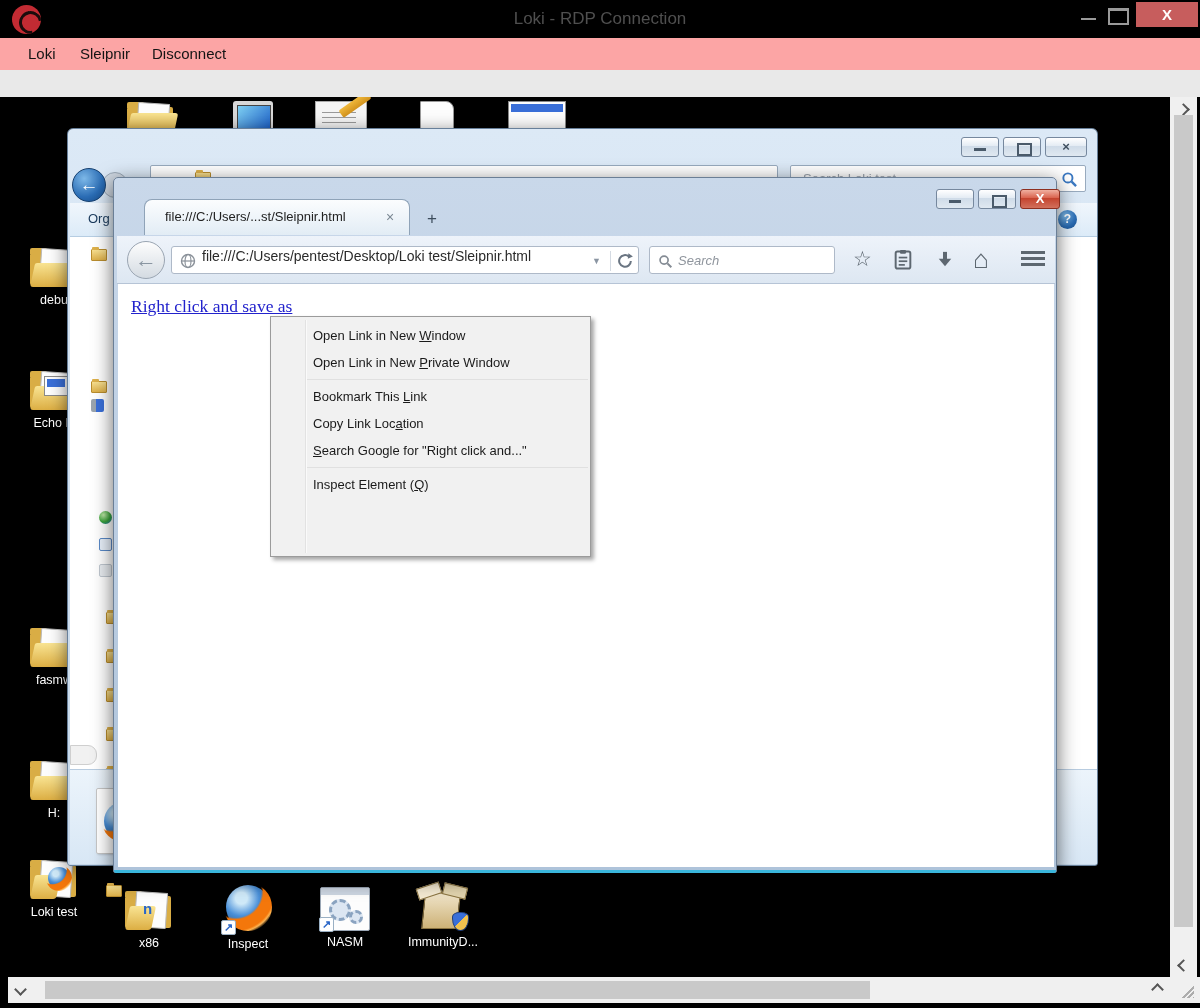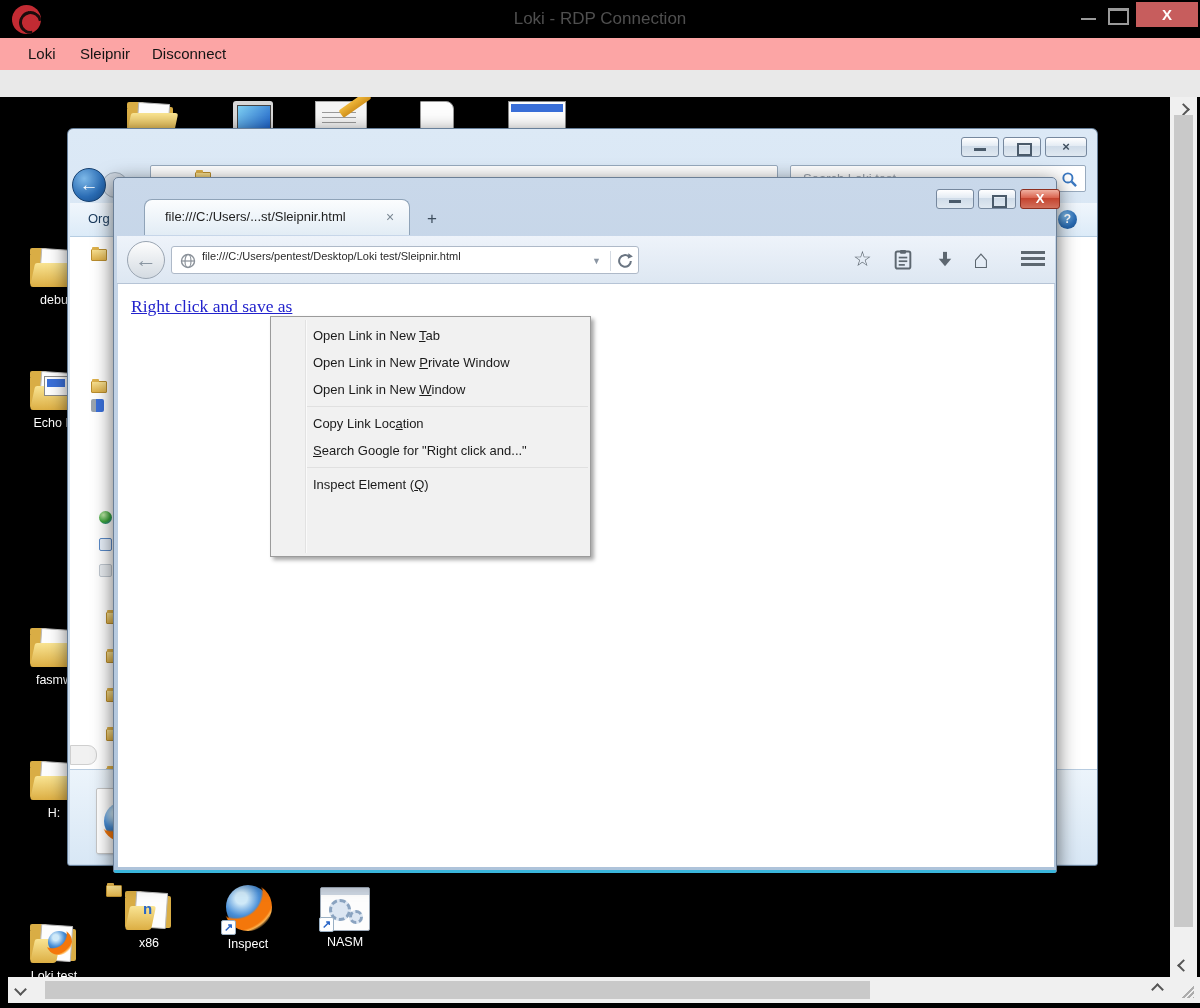--- a/index.html
+++ b/index.html
@@ -177,21 +177,21 @@
              font-size:13px; text-align:center; line-height:18px; }
   #fx-navbar { left:3px; top:58px; width:938px; height:48px;
              background:linear-gradient(#eef3fa,#dde7f2); border-bottom:1px solid #b6c4d6; }
   #fx-back { left:10px; top:5px; width:38px; height:38px; border-radius:50%;
              background:linear-gradient(#fdfdfd,#d4dbe2); border:1px solid #9aa5b2;
              color:#8a96a2; font-size:22px; text-align:center; line-height:35px; }
   #fx-urlbar { left:54px; top:10px; width:468px; height:28px; background:#fff;
              border:1px solid #aeb9c8; border-radius:3px; }
   #fx-url-globe { left:8px; top:6px; }
   #fx-url { left:30px; top:0px; width:380px; height:18px; border:none; outline:none;
-             font-size:11px; color:#2a2a2a; font-family:"Liberation Sans",sans-serif; background:transparent; }
+             font-size:14px; color:#2a2a2a; font-family:"Liberation Sans",sans-serif; background:transparent; }
   #fx-url-drop { left:420px; top:9px; font-size:9px; color:#8a95a2; }
   #fx-url-sep { left:438px; top:4px; width:1px; height:20px; background:#d4dae2; }
   #fx-reload { left:444px; top:5px; }
   #fx-searchbox { left:532px; top:10px; width:186px; height:28px; background:#fff;
              border:1px solid #aeb9c8; border-radius:3px; }
   #fx-search-mag { left:8px; top:7px; }
   #fx-search { left:28px; top:0px; width:150px; height:26px; border:none; outline:none;
              font-size:13px; font-style:italic; color:#6a7078; background:transparent;
              font-family:"Liberation Sans",sans-serif; }
   #fx-search::placeholder { color:#8f959d; font-style:italic; }
@@ -277,21 +277,21 @@
       <div class="lbl">fasmw</div>
     </div>
     <div class="abs dicon" style="left:4px;top:661px;">
       <div class="folder">
           <div class="f-back"></div>
           <div class="f-paper"></div>
           <div class="f-front"></div>
         </div>
       <div class="lbl">H:</div>
     </div>
-    <div class="abs dicon" style="left:4px;top:824px;">
+    <div class="abs dicon" style="left:4px;top:760px;">
       <div class="folder">
           <div class="f-back"></div>
           <div class="f-paper"></div>
           <div class="deco ffball" style="left:20px;top:10px;width:22px;height:22px;"></div>
           <div class="f-front" style="width:26px;"></div>
         </div>
       <div class="lbl">Loki test</div>
     </div>
 
     <div class="abs dicon" style="left:101px;top:791px;width:80px;">
@@ -310,20 +310,29 @@
       </div>
       <div class="lbl">Inspect</div>
     </div>
     <div class="abs dicon" style="left:297px;top:790px;width:80px;">
       <div class="ico-nasm">
           <div class="gear g1"></div>
           <div class="gear g2"></div>
           <div class="shortcut">↗</div>
         </div>
       <div class="lbl">NASM</div>
+    </div>
+    <div class="abs dicon" style="left:387px;top:788px;width:96px;">
+      <div class="ico-imm">
+          <div class="imm-box"></div>
+          <div class="imm-flap"></div>
+          <div class="imm-flap2"></div>
+          <div class="imm-shield"></div>
+        </div>
+      <div class="lbl">ImmunityD...</div>
     </div>
 
     <div id="explorer" class="abs">
       <div id="exp-min" class="abs cap-btn cap-min"></div>
       <div id="exp-max" class="abs cap-btn cap-max"></div>
       <div id="exp-close" class="abs cap-btn cap-x">×</div>
       <div id="exp-fwd" class="abs"></div>
       <div id="exp-back" class="abs">←</div>
       <div id="exp-address" class="abs">
         <div id="exp-addr-folder" class="abs folder-sm"></div>
@@ -381,20 +390,27 @@
               <line x1="1.5" y1="8" x2="14.5" y2="8" stroke="#8a9199" stroke-width="1.2"></line>
               <ellipse cx="8" cy="8" rx="3" ry="6.5" fill="none" stroke="#8a9199" stroke-width="1.2"></ellipse>
             </svg>
           <input id="fx-url" class="abs" readonly="" value="file:///C:/Users/pentest/Desktop/Loki test/Sleipnir.html" style="">
           <span id="fx-url-drop" class="abs">▼</span>
           <span id="fx-url-sep" class="abs"></span>
           <svg id="fx-reload" class="abs" width="18" height="18" viewBox="0 0 16 16">
               <path d="M13.2 8a5.2 5.2 0 1 1-1.6-3.8" fill="none" stroke="#6a7582" stroke-width="1.8"></path>
               <polygon points="11,1 15,4 10.5,6" fill="#6a7582"></polygon>
             </svg>
+        </div>
+        <div id="fx-searchbox" class="abs">
+          <svg id="fx-search-mag" class="abs" width="15" height="15" viewBox="0 0 16 16">
+              <circle cx="6.5" cy="6.5" r="4.3" fill="none" stroke="#848b94" stroke-width="1.8"></circle>
+              <line x1="10" y1="10" x2="14.2" y2="14.2" stroke="#848b94" stroke-width="2.2"></line>
+            </svg>
+          <input id="fx-search" class="abs" placeholder="Search" style="">
         </div>
         <span id="fx-star" class="abs nav-ico">☆</span>
         <svg id="fx-readlist" class="abs" width="20" height="22" viewBox="0 0 16 18">
             <rect x="2" y="2" width="12" height="14" rx="1.5" fill="none" stroke="#5d6770" stroke-width="1.6"></rect>
             <rect x="5.5" y="0.8" width="5" height="3" rx="1" fill="#5d6770"></rect>
             <line x1="4.5" y1="7" x2="11.5" y2="7" stroke="#5d6770" stroke-width="1.4"></line>
             <line x1="4.5" y1="10" x2="11.5" y2="10" stroke="#5d6770" stroke-width="1.4"></line>
             <line x1="4.5" y1="13" x2="9.5" y2="13" stroke="#5d6770" stroke-width="1.4"></line>
           </svg>
         <svg id="fx-down" class="abs" width="20" height="22" viewBox="0 0 16 16">
@@ -408,24 +424,24 @@
             <i></i>
           </div>
       </div>
 
       <div id="fx-content" class="abs">
         <a id="fx-link" class="abs" href="#">Right click and save as</a>
       </div>
     </div>
 
     <div id="ctx" class="abs">
-      <div class="ctx-item"><span>Open Link in New </span><span class="k">T</span><span>ab</span></div>
+      <div class="ctx-item"><span>Open Link in New </span><span class="k">W</span><span>indow</span></div>
       <div class="ctx-item"><span>Open Link in New </span><span class="k">P</span><span>rivate Window</span></div>
-      <div class="ctx-item"><span>Open Link in New </span><span class="k">W</span><span>indow</span></div>
       <div class="ctx-sep"></div>
+      <div class="ctx-item"><span>Bookmark This </span><span class="k">L</span><span>ink</span></div>
       <div class="ctx-item"><span>Copy Link Loc</span><span class="k">a</span><span>tion</span></div>
       <div class="ctx-item"><span></span><span class="k">S</span><span>earch Google for "Right click and..."</span></div>
       <div class="ctx-sep"></div>
       <div class="ctx-item"><span>Inspect Element (</span><span class="k">Q</span><span>)</span></div>
     </div>
 
   </div>
 
   <div id="vscroll" class="abs">
     <span id="vup" class="abs chev chev-up"></span>

